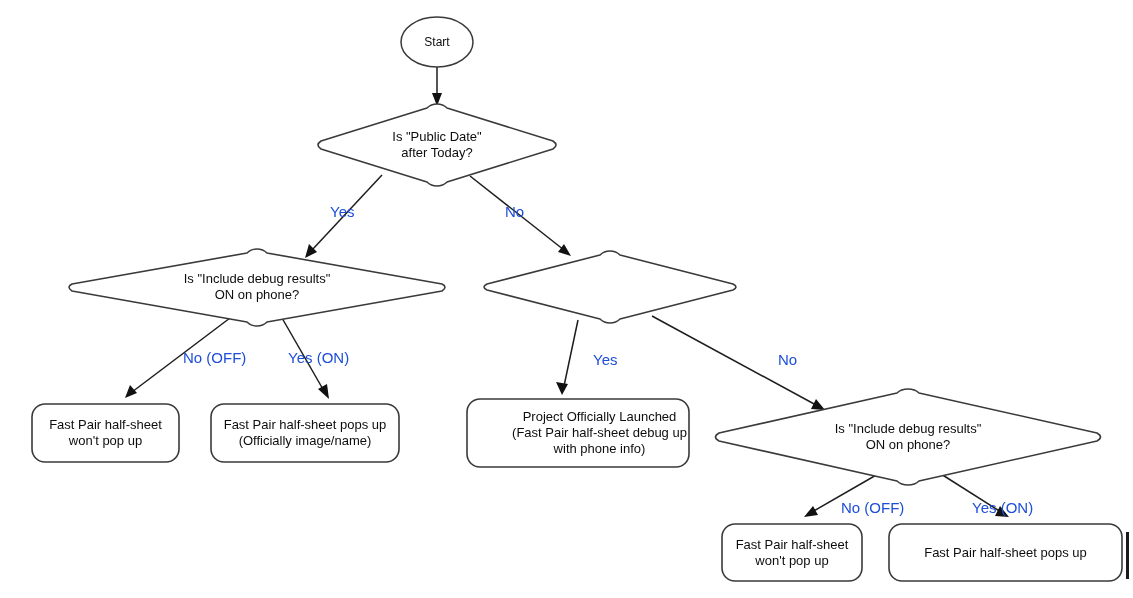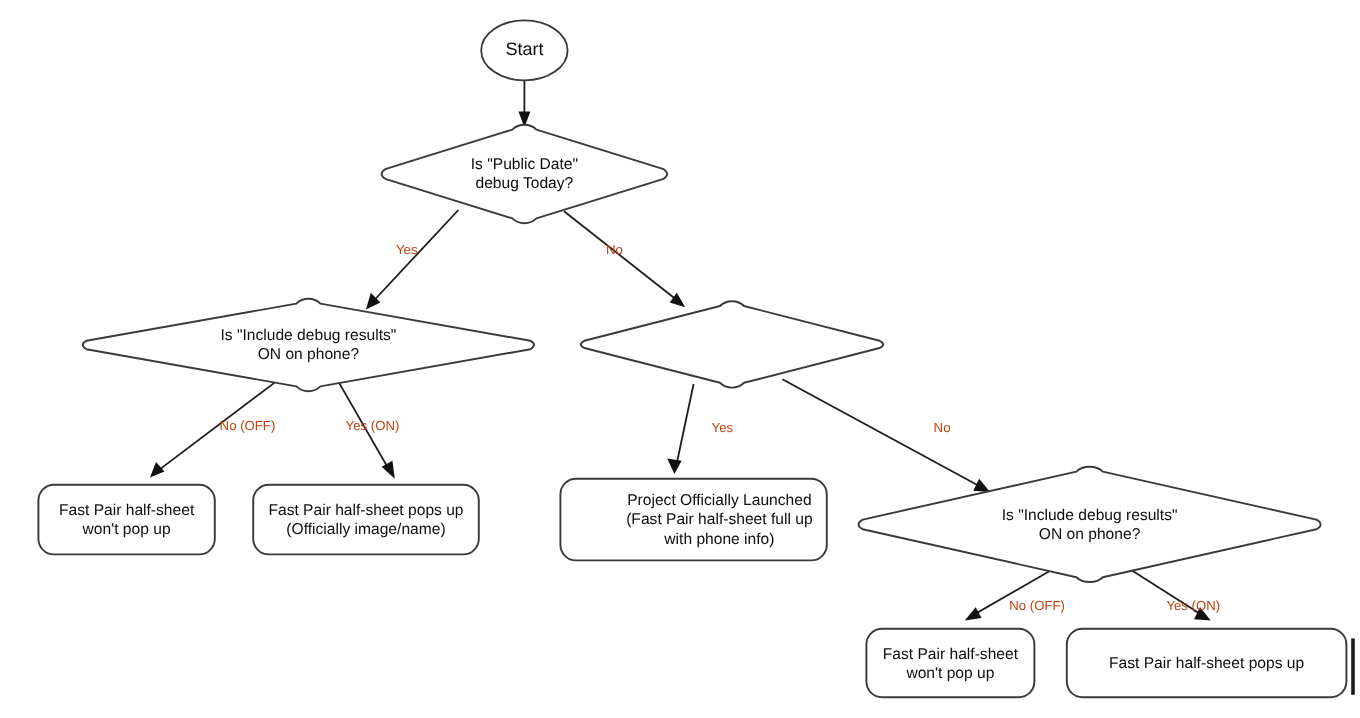--- a/index.html
+++ b/index.html
@@ -54,32 +54,32 @@
     pointer-events: none;
     display: flex;
     flex-direction: column;
     align-items: center;
     justify-content: center;
   }
   .node-label .line {
     display: block;
   }
   .label-start {
-    font-size: 15px;
+    font-size: 12px;
   }
   .label-decision {
     font-size: 13px;
   }
   .label-terminal {
     font-size: 13px;
   }
   .edge-label {
     position: absolute;
-    color: #c2410c;
-    font-size: 11px;
+    color: #1d4ed8;
+    font-size: 15px;
     font-family: "Liberation Sans", sans-serif;
     white-space: nowrap;
     pointer-events: none;
   }
   .right-edge-artifact {
     position: absolute;
     background: #1a1a1a;
   }
 </style>
 </head>
@@ -201,21 +201,21 @@
     
     <rect class="node-shape" x="889" y="524" width="233" height="57" rx="13" ry="13"></rect>
   </svg>
 
   <div class="node-label label-start" style="left:387px; top:17px; width:100px; height:50px;">
     <span class="line">Start</span>
   </div>
 
   <div class="node-label label-decision" style="left:337px; top:121px; width:200px; height:48px;">
     <span class="line">Is "Public Date"</span>
-    <span class="line">debug Today?</span>
+    <span class="line">after Today?</span>
   </div>
 
   <div class="node-label label-decision" style="left:137px; top:263px; width:240px; height:48px;">
     <span class="line">Is "Include debug results"</span>
     <span class="line">ON on phone?</span>
   </div>
 
 
   <div class="node-label label-decision" style="left:788px; top:413px; width:240px; height:48px;">
     <span class="line">Is "Include debug results"</span>
@@ -227,21 +227,21 @@
     <span class="line">won't pop up</span>
   </div>
 
   <div class="node-label label-terminal" style="left:211px; top:404px; width:188px; height:58px;">
     <span class="line">Fast Pair half-sheet pops up</span>
     <span class="line">(Officially image/name)</span>
   </div>
 
   <div class="node-label label-terminal" style="left:467px; top:399px; width:265px; height:68px;">
     <span class="line">Project Officially Launched</span>
-    <span class="line">(Fast Pair half-sheet full up</span>
+    <span class="line">(Fast Pair half-sheet debug up</span>
     <span class="line">with phone info)</span>
   </div>
 
   <div class="node-label label-terminal" style="left:722px; top:524px; width:140px; height:57px;">
     <span class="line">Fast Pair half-sheet</span>
     <span class="line">won't pop up</span>
   </div>
 
   <div class="node-label label-terminal" style="left:889px; top:524px; width:233px; height:57px;">
     <span class="line">Fast Pair half-sheet pops up</span>

